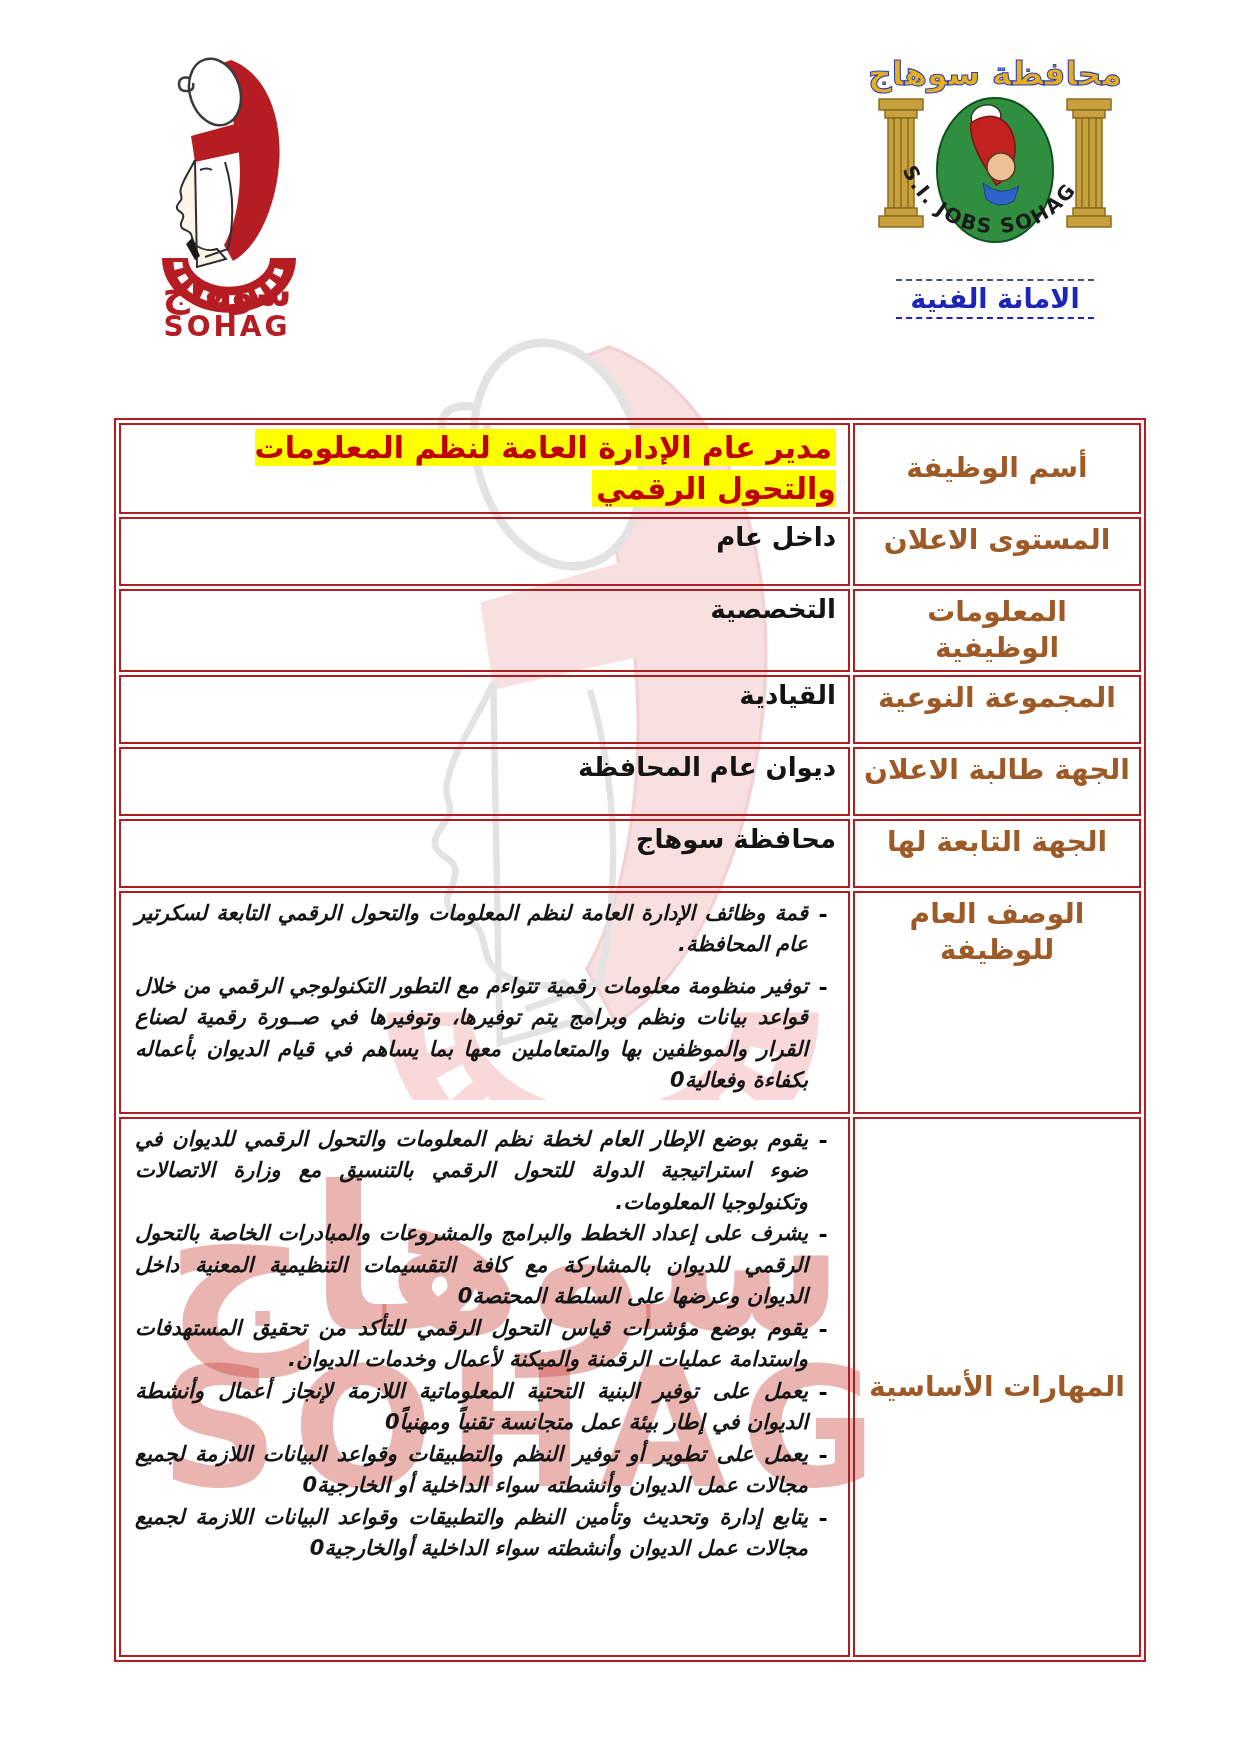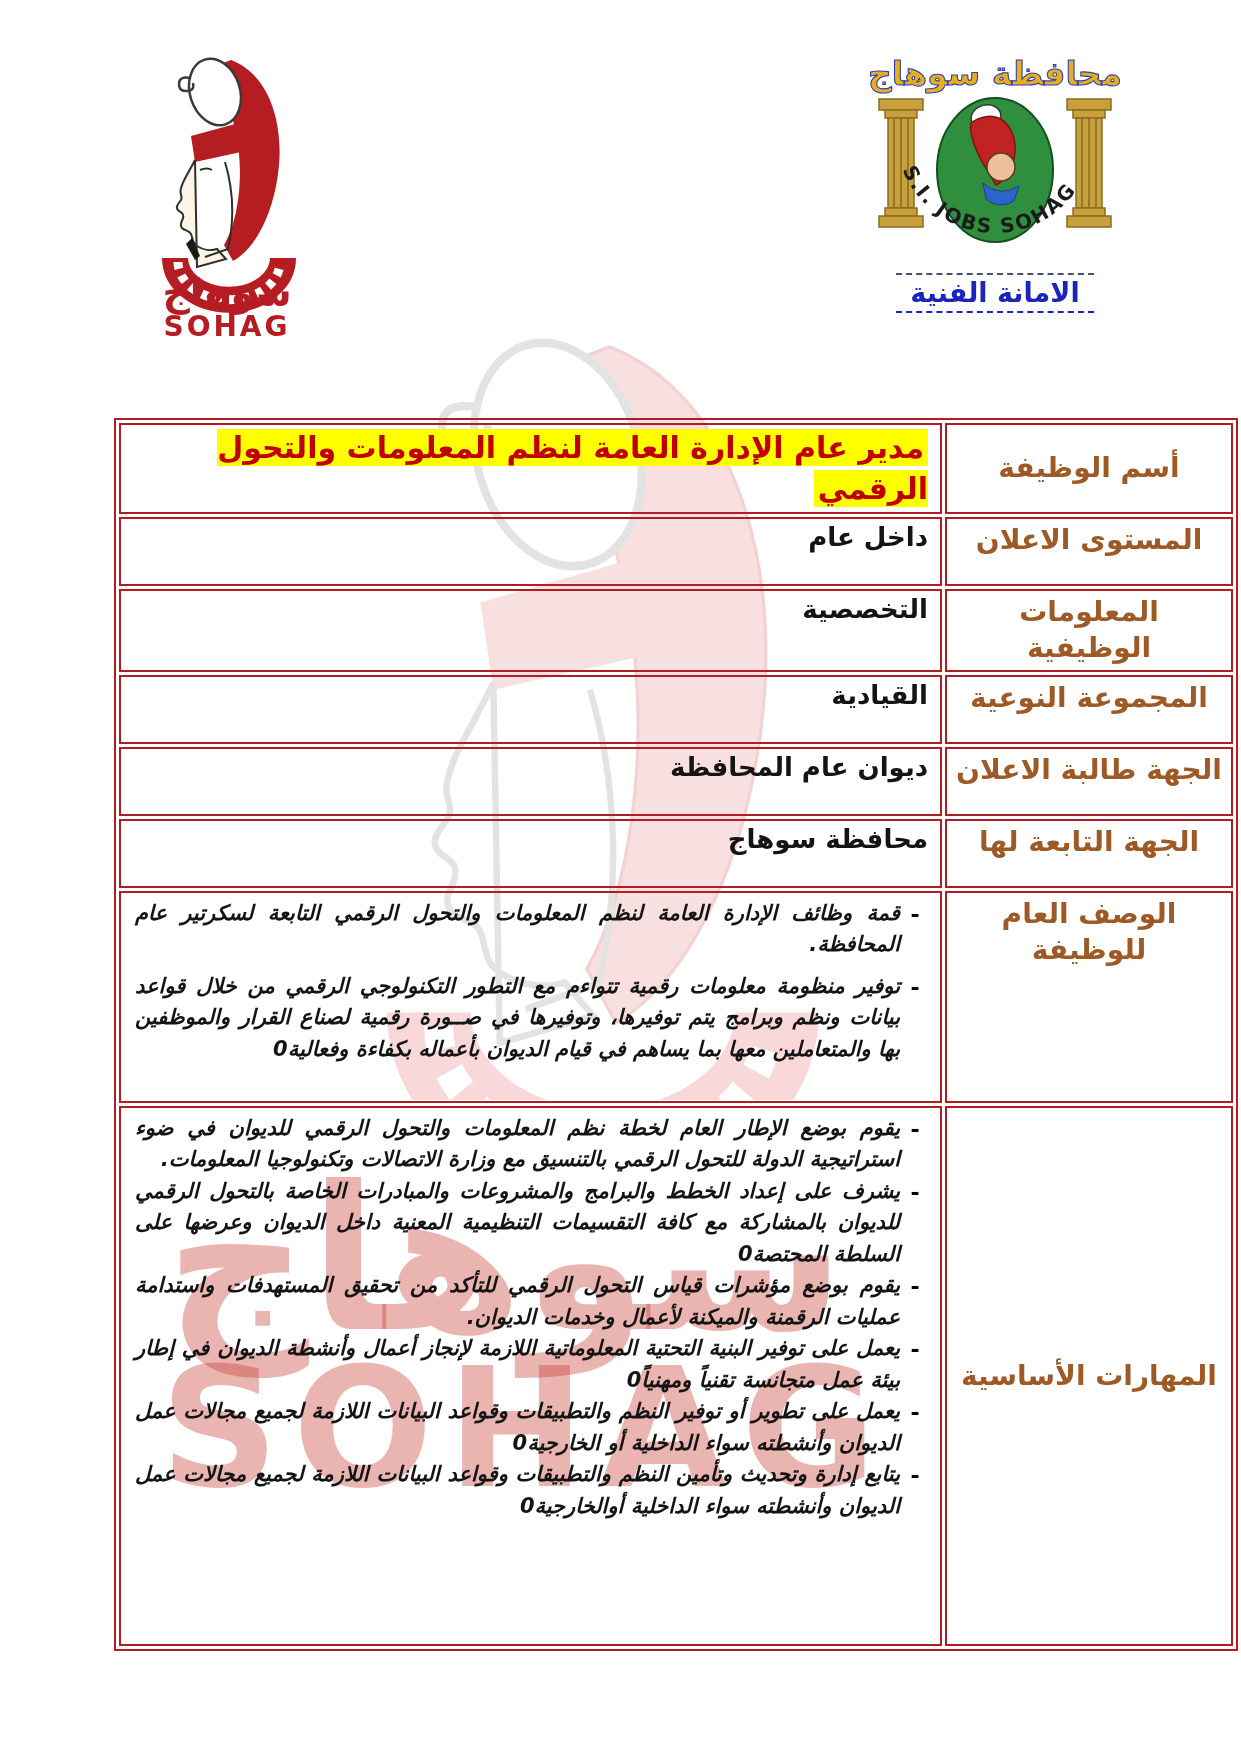--- a/index.html
+++ b/index.html
@@ -4,35 +4,35 @@
 <style>
   html,body{margin:0;padding:0;}
   body{
     width:1241px;height:1755px;position:relative;background:#ffffff;
     font-family:"DejaVu Sans",sans-serif;overflow:hidden;direction:rtl;
   }
   
   .logo-left{position:absolute;left:130px;top:52px;width:190px;height:290px;z-index:3;}
   .logo-right{position:absolute;left:845px;top:55px;width:300px;height:248px;z-index:3;text-align:center;direction:rtl;}
   .logo-right .footer-box{
-    display:inline-block;margin-top:2px;color:#1d24b8;font-weight:bold;font-size:27px;
+    display:inline-block;margin-top:8px;color:#1d24b8;font-weight:bold;font-size:27px;
     border-top:2px dashed #44506e;border-bottom:2px dashed #1d24b8;padding:1px 14px;line-height:1.25;text-align:center;
   }
   
   .wm-pharaoh{position:absolute;left:300px;top:320px;width:580px;height:780px;z-index:1;opacity:.45;}
   .wm-blocky{
     position:absolute;left:160px;top:1165px;width:690px;z-index:1;text-align:center;
     color:rgba(201,57,50,0.38);font-weight:bold;line-height:.95;direction:rtl;
   }
   .wm-blocky .ar{font-size:200px;letter-spacing:2px;}
   .wm-blocky .en{font-size:165px;letter-spacing:14px;direction:ltr;line-height:.9;}
   
   .tbl-wrap{position:absolute;left:114px;top:418px;z-index:2;}
   table.job{
-    border-collapse:separate;border-spacing:3px;width:1124px;table-layout:fixed;
+    border-collapse:separate;border-spacing:3px;width:1032px;table-layout:fixed;
     border:2px solid #b01e23;background:transparent;
   }
   td{border:2px solid #b01e23;background:transparent;vertical-align:top;padding:3px 8px;}
   td.lbl{
     width:268px;text-align:center;color:#9d5a26;font-weight:bold;font-size:28px;line-height:1.3;
   }
   td.val{font-weight:bold;font-size:26px;color:#141414;text-align:right;padding-right:12px;margin-top:42px;}
   .vm{vertical-align:middle;}
   tr.r1{height:78px;} tr.rS{height:69px;} tr.r7{height:212px;} tr.r8{height:540px;}
   .hl{

